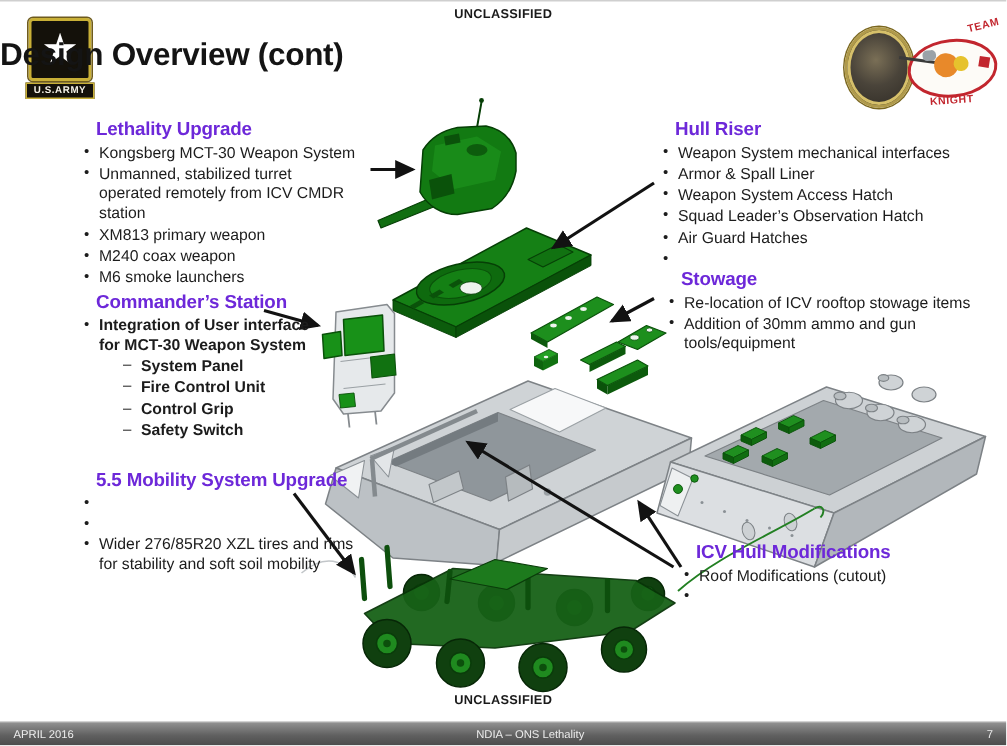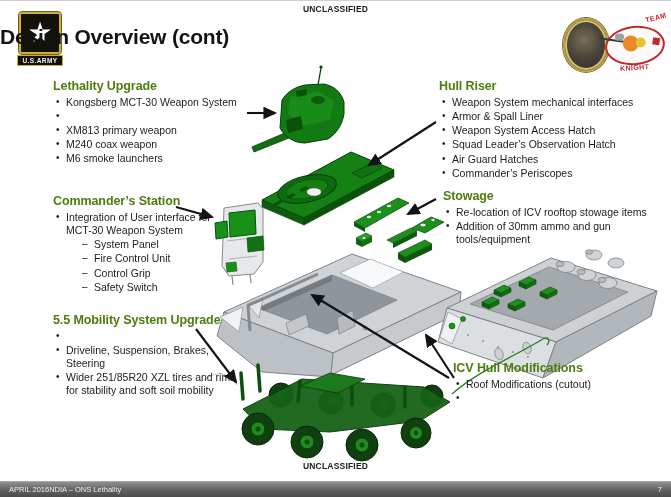--- a/index.html
+++ b/index.html
@@ -43,38 +43,38 @@
   .tk-oval div{position:absolute;}
   .tk-helm{left:9px;top:4px;width:9px;height:7px;background:#9aa2a8;border-radius:3px;}
   .tk-body{left:16px;top:7px;width:16px;height:16px;background:#e8892a;border-radius:50%;}
   .tk-shield{left:29px;top:10px;width:10px;height:10px;background:#e6c22d;border-radius:50%;}
   .tk-red{right:3px;top:12px;width:7px;height:7px;background:#c2262e;transform:rotate(15deg);}
   .tk-lance{left:-7px;top:9px;width:28px;height:2px;background:#3a3a3a;transform:rotate(14deg);}
   
   svg.diagram{position:absolute;left:0;top:0;}
   
   .callout{position:absolute;}
-  .co-head{font-size:12.5px;font-weight:700;color:#4d7c0f;margin:0 0 3px 3px;letter-spacing:-.1px;}
+  .co-head{font-size:12.5px;font-weight:700;color:#6d28d9;margin:0 0 3px 14px;letter-spacing:-.1px;}
   .callout ul{list-style:none;margin:0;padding:0;}
   .callout li{display:flex;margin:0 0 1px 6px;}
   .callout li .b{flex:none;width:10px;font-size:10px;color:#1c1c1c;line-height:1.25;}
   .callout li .t{font-size:10.5px;line-height:1.25;color:#1c1c1c;}
   .callout li.sub{margin-left:32px;}
   .callout li.sub .b{width:12px;}
   .col-left .t{max-width:172px;}
-  .co-commander .t{max-width:152px;}
+  .co-commander .t{max-width:152px;font-weight:bold;}
   .col-right .t{max-width:202px;}
   
   .footer-bar{
     position:absolute;left:0;right:0;bottom:0;height:16px;box-sizing:border-box;
     display:flex;align-items:center;padding:0 9px;
     background:linear-gradient(#909090,#606060 55%,#4c4c4c);
     border-top:1px solid #a8a8a8;font-size:7.5px;color:#ececec;
   }
-  .footer-center{flex:1;text-align:left;}
+  .footer-center{flex:1;text-align:center;}
 </style>
 </head>
 <body>
 
 <div class="slide">
 
   <div class="classification top">UNCLASSIFIED</div>
 
   <div class="army-logo">
     <div class="army-star-box">
@@ -276,20 +276,21 @@
 
   <div class="callout col-left" style="left:50px;top:78px;width:200px">
     <div class="co-head">Lethality Upgrade</div>
     <ul>
       <li>
           <span class="b">•</span>
           <span class="t">Kongsberg MCT-30 Weapon System</span>
         </li>
       <li>
           <span class="b">•</span>
+          <span class="t">Unmanned, stabilized turret operated remotely from ICV CMDR station</span>
         </li>
       <li>
           <span class="b">•</span>
           <span class="t">XM813 primary weapon</span>
         </li>
       <li>
           <span class="b">•</span>
           <span class="t">M240 coax weapon</span>
         </li>
       <li>
@@ -326,25 +327,24 @@
   </div>
 
   <div class="callout col-left" style="left:50px;top:312px;width:200px">
     <div class="co-head">5.5 Mobility System Upgrade</div>
     <ul>
       <li>
           <span class="b">•</span>
         </li>
       <li>
           <span class="b">•</span>
-          <span class="t">Driveline, Suspension, Brakes, Steering</span>
-        </li>
-      <li>
-          <span class="b">•</span>
-          <span class="t">Wider 251/85R20 XZL tires and rims for stability and soft soil mobility</span>
+        </li>
+      <li>
+          <span class="b">•</span>
+          <span class="t">Wider 276/85R20 XZL tires and rims for stability and soft soil mobility</span>
         </li>
     </ul>
   </div>
 
   <div class="callout col-right" style="left:436px;top:78px;width:230px">
     <div class="co-head">Hull Riser</div>
     <ul>
       <li>
           <span class="b">•</span>
           <span class="t">Weapon System mechanical interfaces</span>
@@ -360,26 +360,25 @@
       <li>
           <span class="b">•</span>
           <span class="t">Squad Leader’s Observation Hatch</span>
         </li>
       <li>
           <span class="b">•</span>
           <span class="t">Air Guard Hatches</span>
         </li>
       <li>
           <span class="b">•</span>
-          <span class="t">Commander’s Periscopes</span>
-        </li>
-    </ul>
-  </div>
-
-  <div class="callout col-right" style="left:440px;top:188px;width:228px">
+        </li>
+    </ul>
+  </div>
+
+  <div class="callout col-right" style="left:440px;top:178px;width:228px">
     <div class="co-head">Stowage</div>
     <ul>
       <li>
           <span class="b">•</span>
           <span class="t">Re-location of ICV rooftop stowage items</span>
         </li>
       <li>
           <span class="b">•</span>
           <span class="t">Addition of 30mm ammo and gun tools/equipment</span>
         </li>

